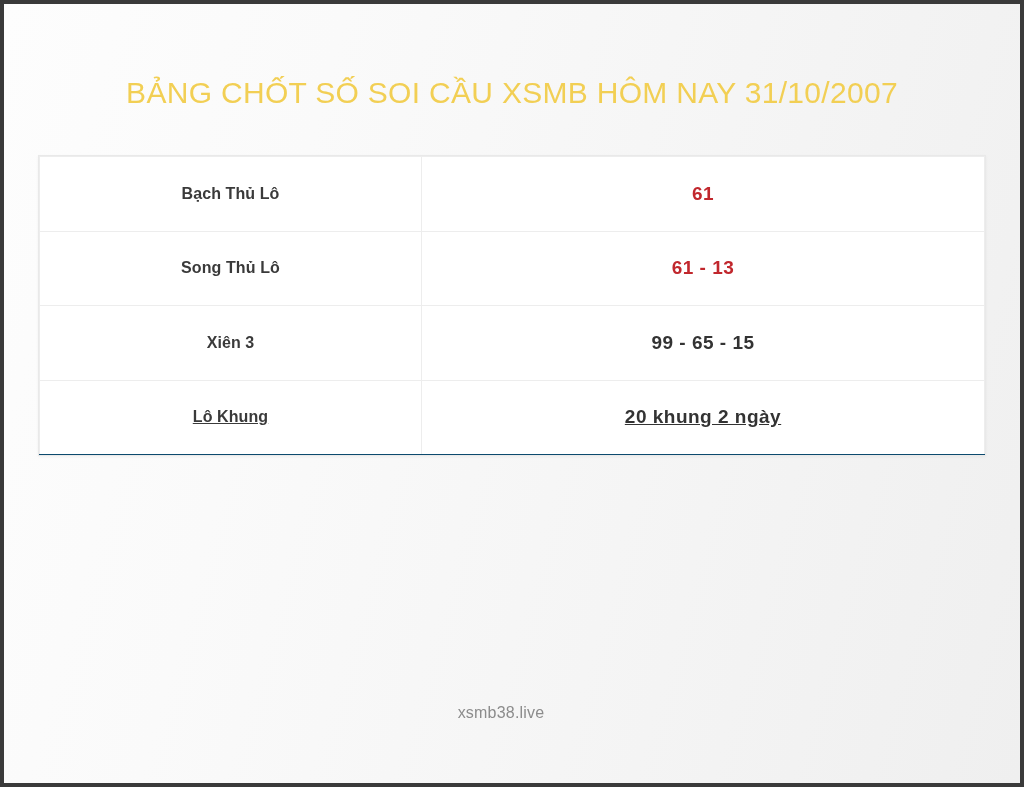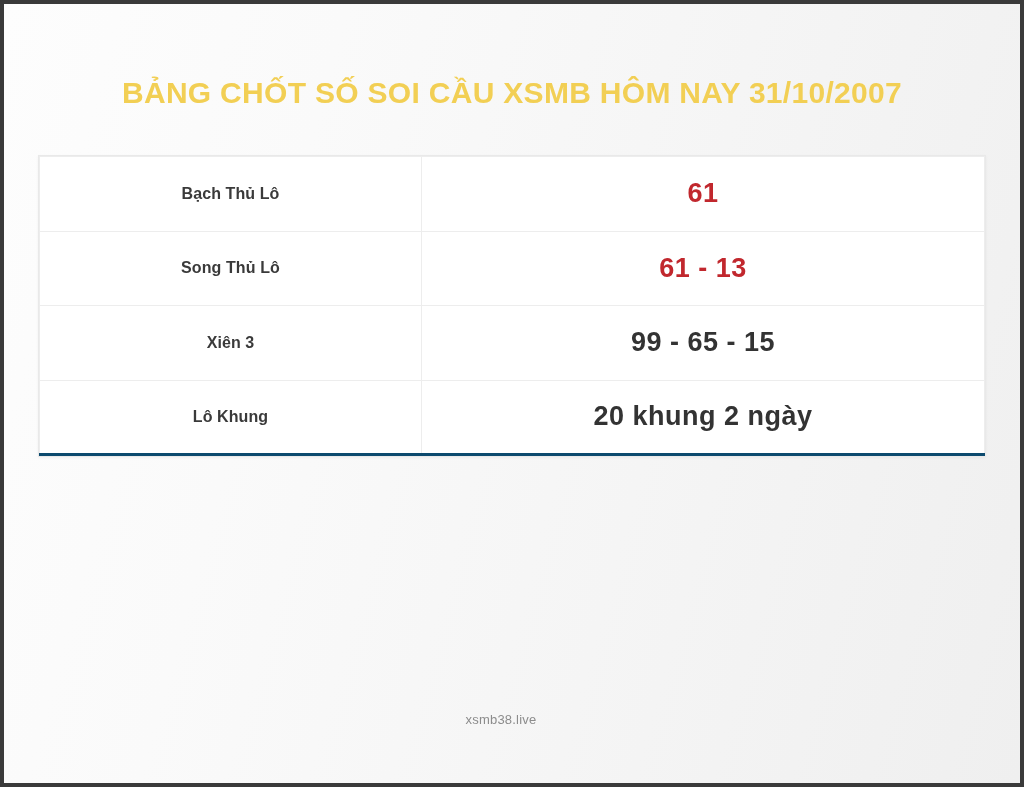--- a/index.html
+++ b/index.html
@@ -37,21 +37,21 @@
   .title-wrap {
     position: absolute;
     left: 0;
     top: 72px;
     width: 1016px;
     text-align: center;
   }
 
   .title {
     font-size: 30px;
-    font-weight: bold;
+    font-weight: normal;
     letter-spacing: 0.3px;
     color: #f2cf54;
     white-space: nowrap;
   }
 
   
   .table-card {
     position: absolute;
     left: 34px;
     top: 151px;
@@ -72,53 +72,53 @@
   }
 
   table.result-table td {
     border: 1px solid #ededed;
     vertical-align: middle;
     text-align: center;
     background: #ffffff;
   }
 
   table.result-table tr:last-child td {
-    border-bottom: 3px solid #0c4a6e;
+    border-bottom: 1px solid #0c4a6e;
+    text-decoration: underline;
   }
 
   td.cell-label {
     width: 382px;
     font-size: 16px;
     font-weight: bold;
     color: #3a3a3a;
     letter-spacing: 0.1px;
   }
 
   td.cell-value {
-    font-size: 27px;
+    font-size: 19px;
     font-weight: bold;
     color: #333333;
     letter-spacing: 0.5px;
   }
 
   td.cell-value.accent {
     color: #c1272d;
   }
 
   
   .footer {
     position: absolute;
     left: 0;
     top: 700px;
     width: 994px;
     text-align: center;
-    font-size: 13px;
+    font-size: 16px;
     color: #8c8c8c;
     letter-spacing: 0.2px;
-    margin-top: 8px;
   }
 </style>
 </head>
 <body>
 
 <div class="page-frame">
   <div class="page-canvas">
 
     <div class="title-wrap">
       <div class="title">BẢNG CHỐT SỐ SOI CẦU XSMB HÔM NAY 31/10/2007</div>

